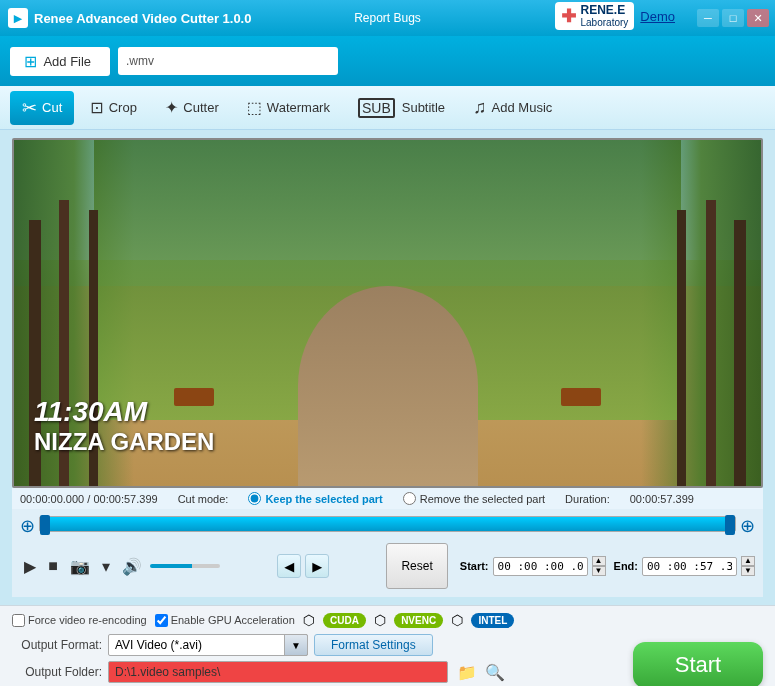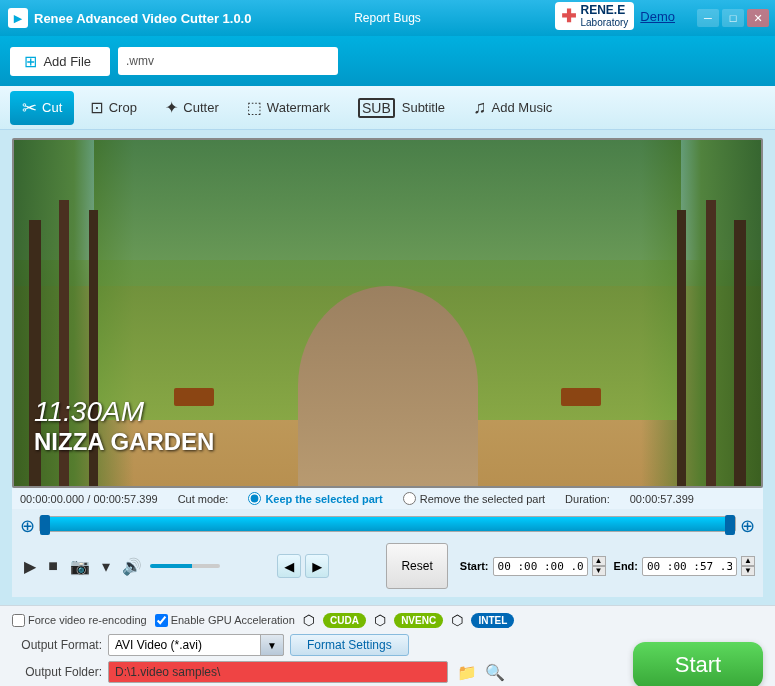--- a/index.html
+++ b/index.html
@@ -85,21 +85,21 @@
       position: relative;
       overflow: hidden;
     }
     .video-overlay {
       position: absolute;
       bottom: 30px;
       left: 20px;
       color: white;
       text-shadow: 1px 1px 3px rgba(0,0,0,0.8);
     }
-    .video-time { font-size: 28px; font-weight: normal; font-style: italic; }
+    .video-time { font-size: 28px; font-weight: bold; font-style: italic; }
     .video-location { font-size: 24px; font-weight: bold; }
 
     
     .video-scene {
       width: 100%;
       height: 100%;
       background: linear-gradient(180deg, #87CEEB 0%, #a8d8a8 30%, #8B7355 70%, #9B8B6E 100%);
       position: relative;
     }
 
@@ -528,21 +528,21 @@
     <span class="gpu-badge nvenc-badge">NVENC</span>
     <span style="font-size:14px;">⬡</span>
     <span class="gpu-badge intel-badge">INTEL</span>
   </div>
 
   <div class="bottom-section">
     <div class="bottom-left">
       <div class="output-row">
         <span class="output-label">Output Format:</span>
         <div class="output-select-wrap">
-          <select class="output-select" style="width:176px;">
+          <select class="output-select" style="width:200px;">
             <option>AVI Video (*.avi)</option>
           </select>
           <div class="output-select-arrow">▼</div>
         </div>
         <button class="output-settings-btn">Format Settings</button>
       </div>
       <div class="output-row">
         <span class="output-label">Output Folder:</span>
         <input type="text" class="folder-input" value="D:\1.video samples\" style="">
         <div class="folder-icons">

